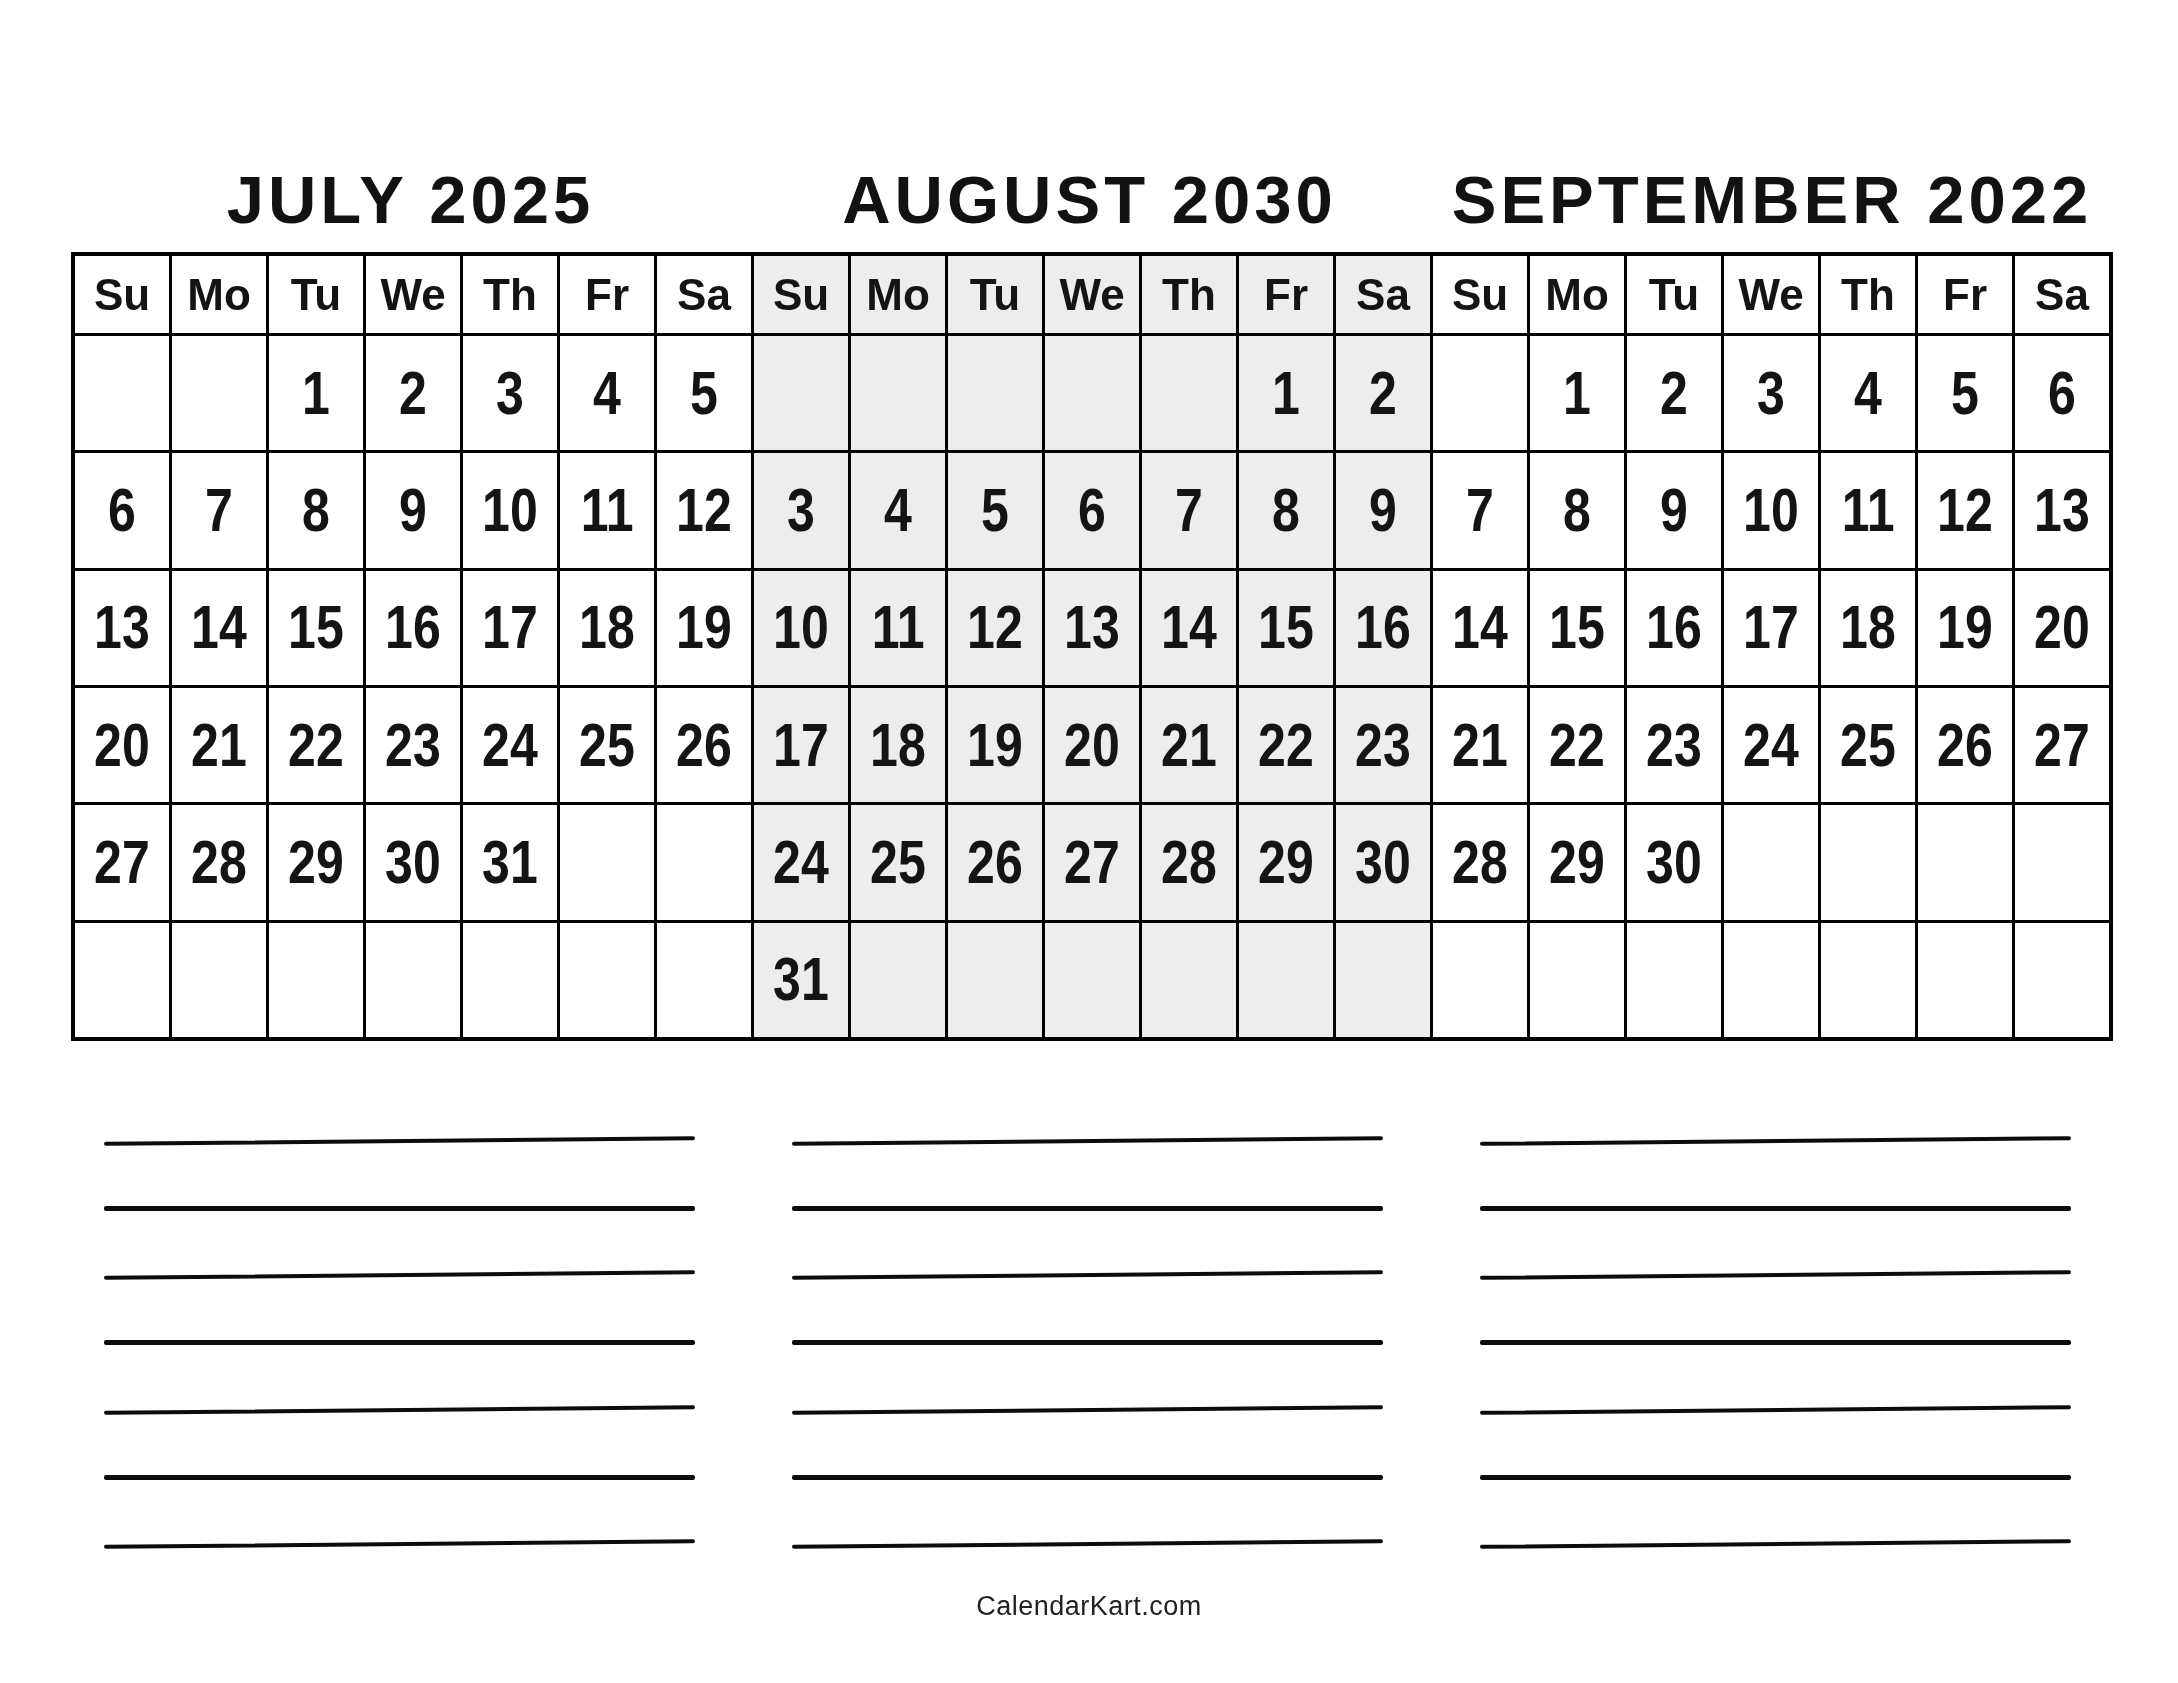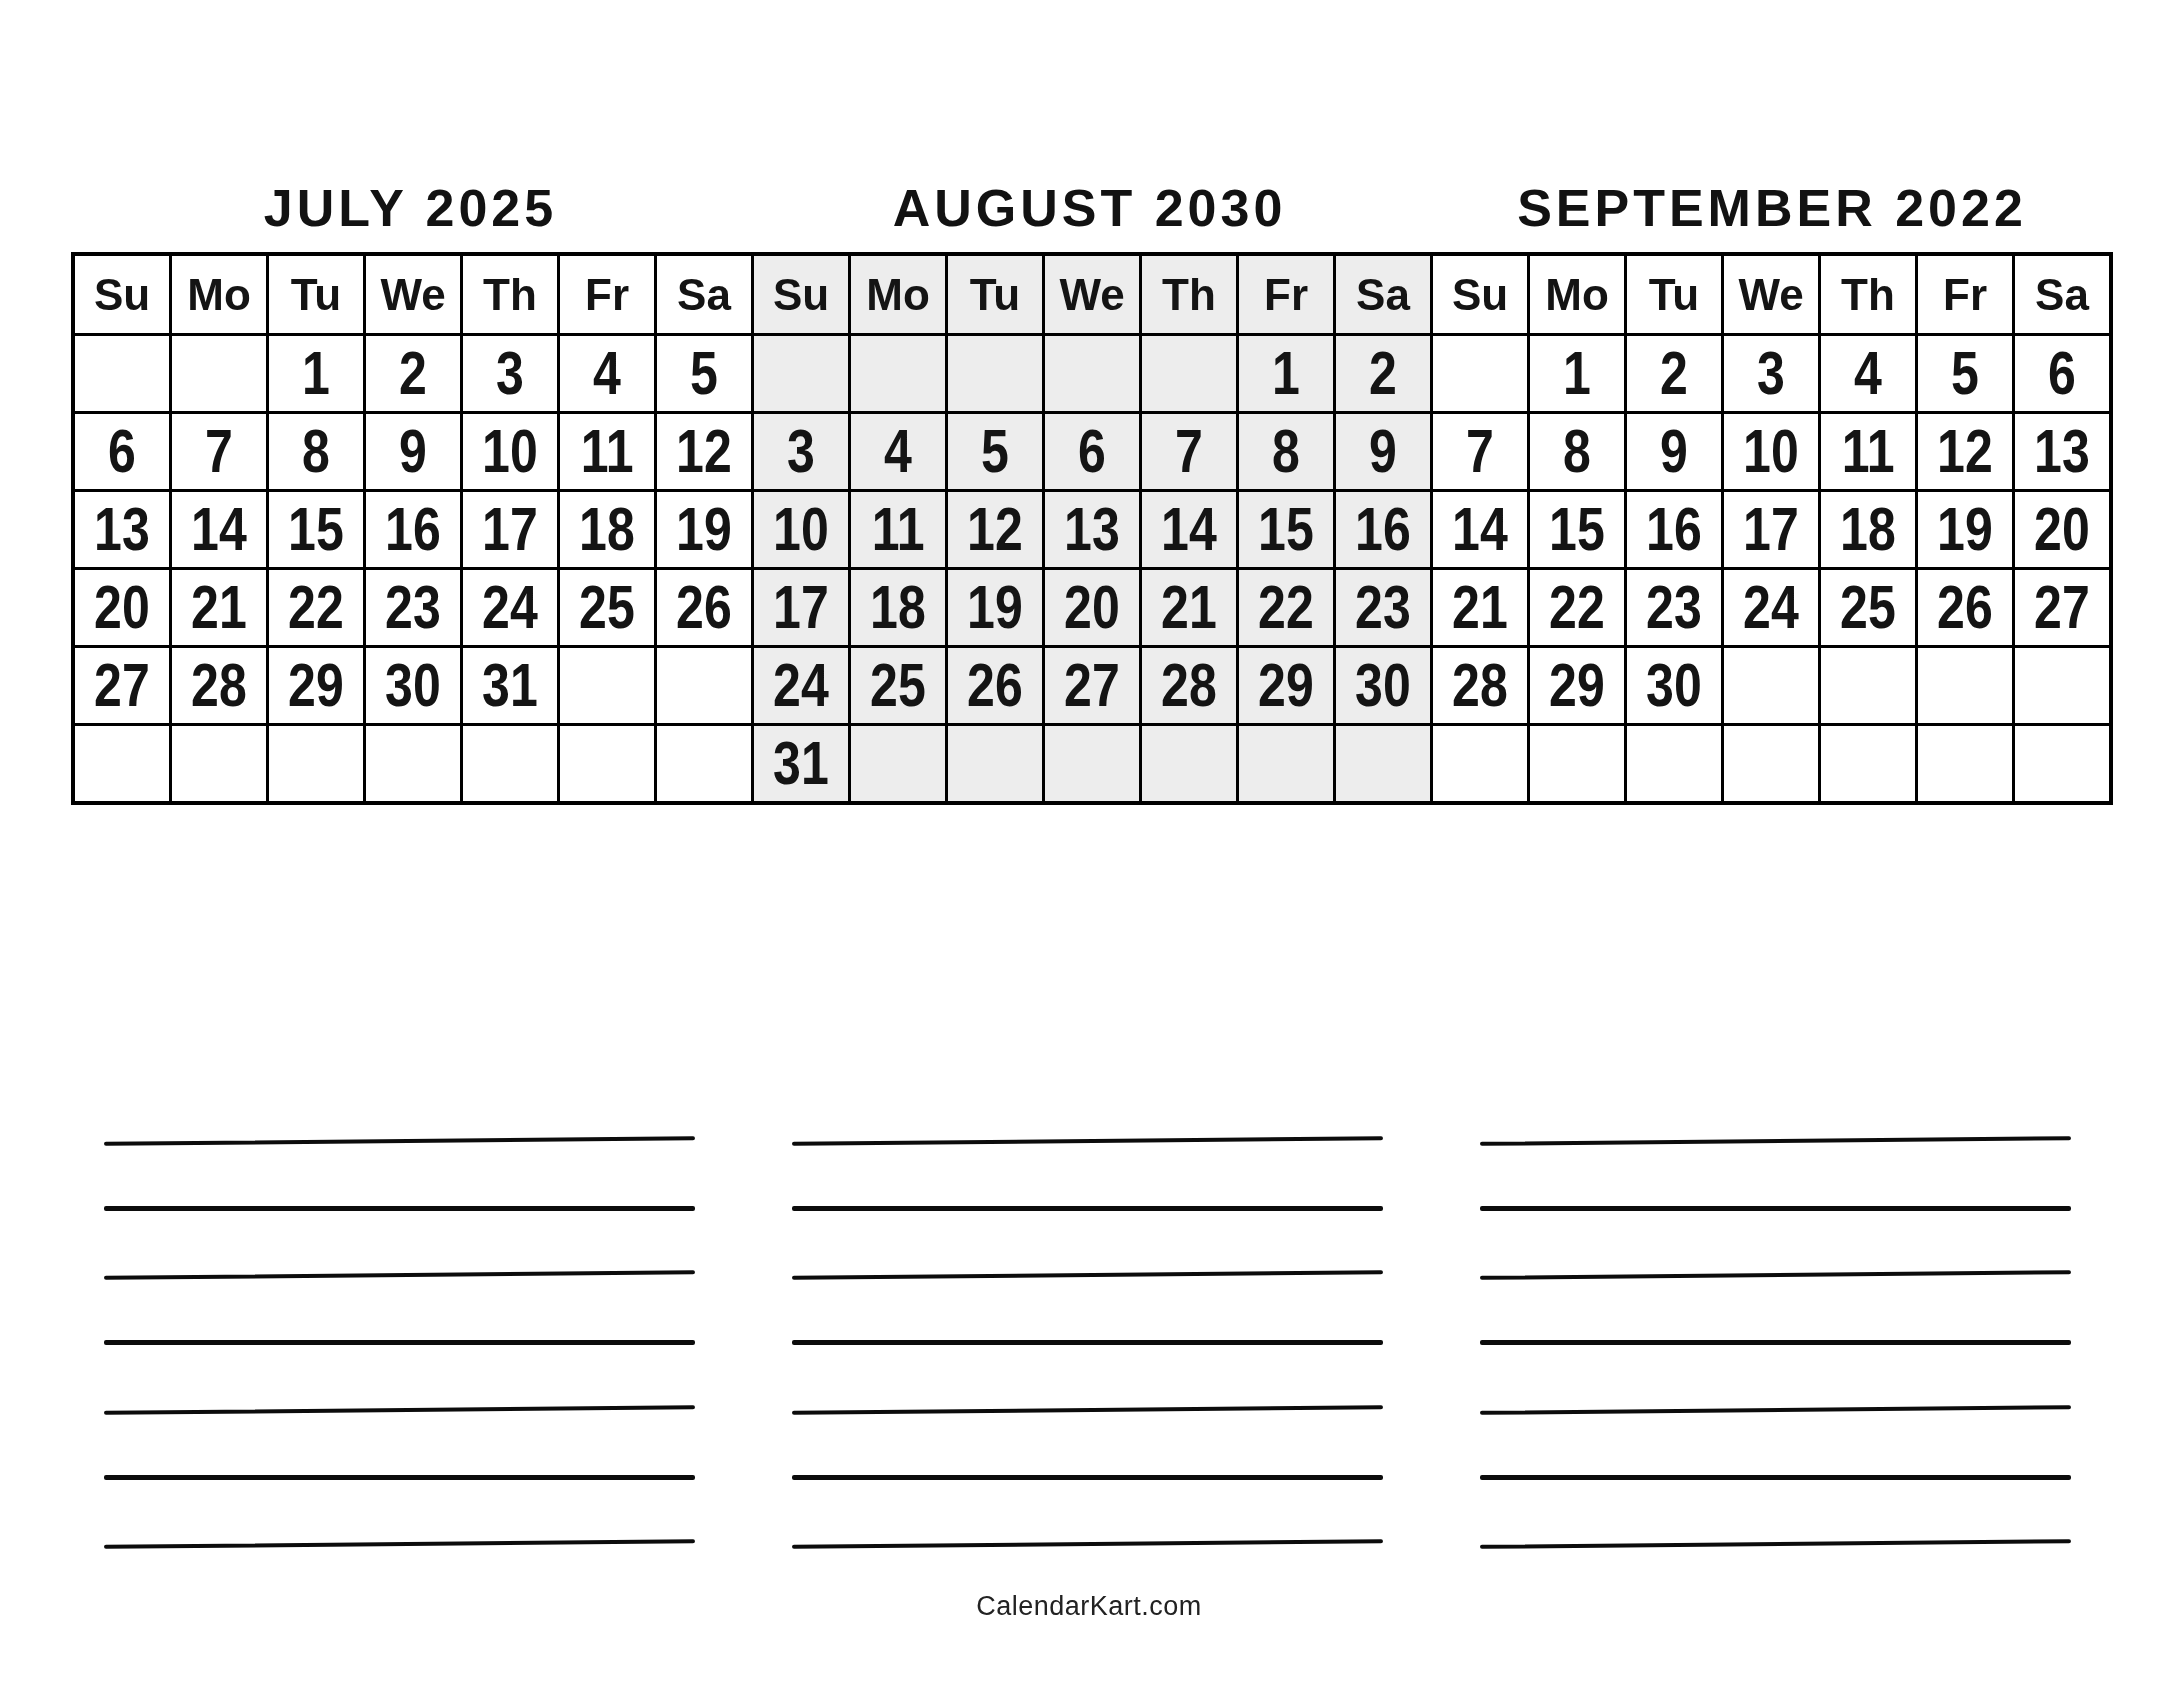--- a/index.html
+++ b/index.html
@@ -17,37 +17,37 @@
   }
 
   
   .month-title {
     position: absolute;
     top: 139px;
     height: 99px;
     display: flex;
     align-items: flex-end;
     justify-content: center;
-    font-size: 52px;
+    font-size: 67px;
     font-weight: bold;
     letter-spacing: 4px;
     white-space: nowrap;
     color: #121212;
   }
   .month-title.t0 { left: 71px;   width: 679px; }
   .month-title.t1 { left: 750px;  width: 679px; }
   .month-title.t2 { left: 1430px; width: 684px; }
 
   
   #calendar-grid {
     position: absolute;
     left: 71px;
     top: 252px;
     width: 2042px;
-    height: 553px;
+    height: 789px;
     box-sizing: border-box;
     background: #000000;
     padding: 4px;
     display: grid;
     grid-template-columns: repeat(21, 1fr);
     grid-template-rows: 77px repeat(6, 1fr);
     gap: 3px;
   }
   .cell {
     background: #ffffff;

